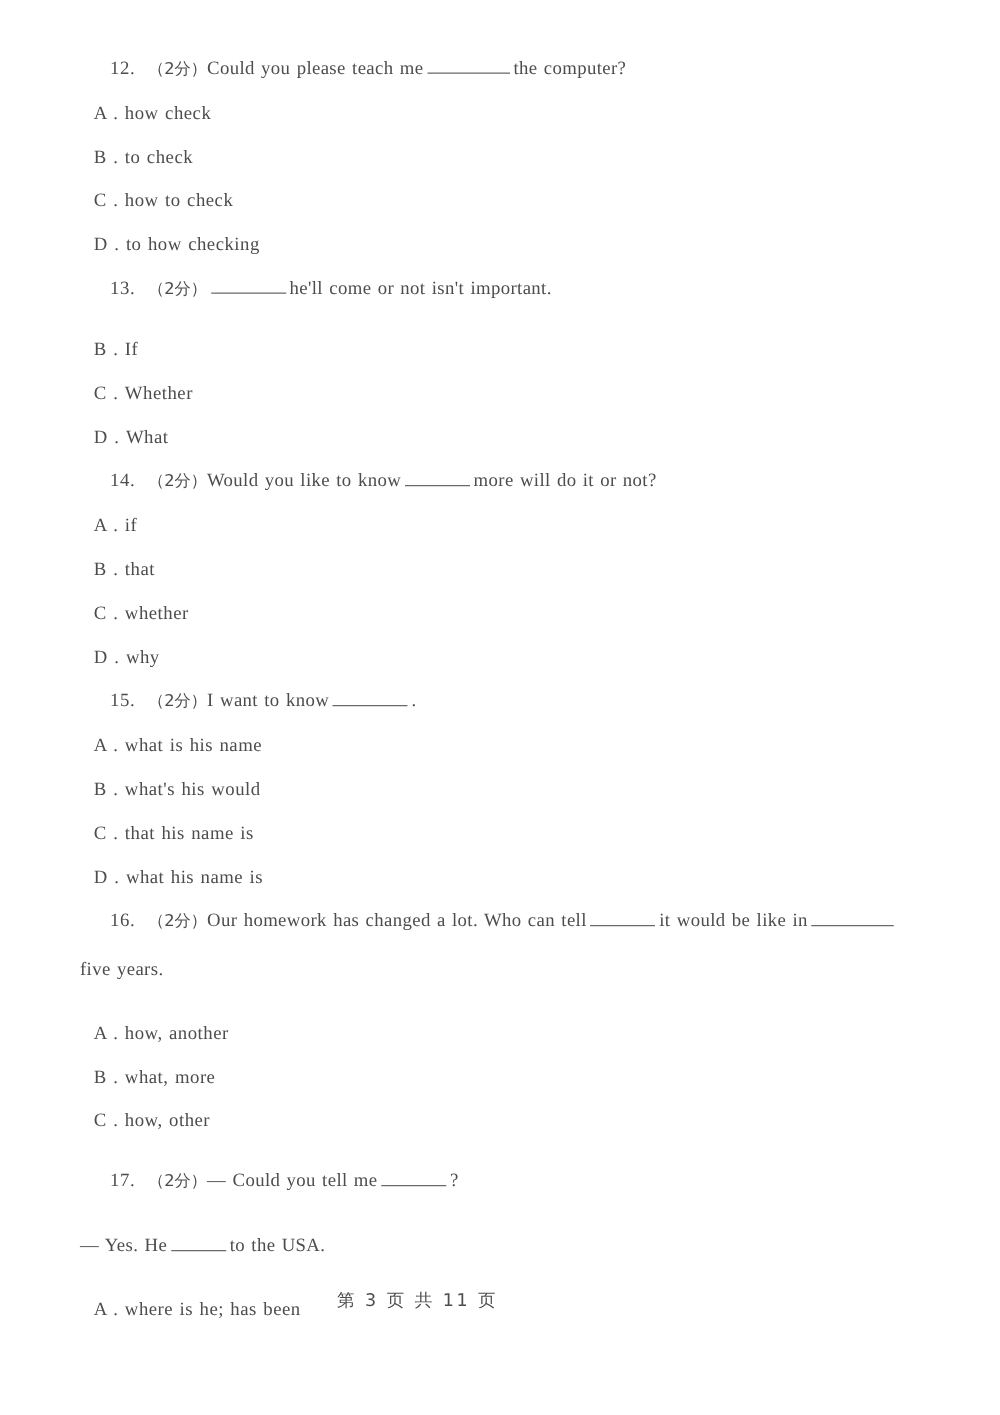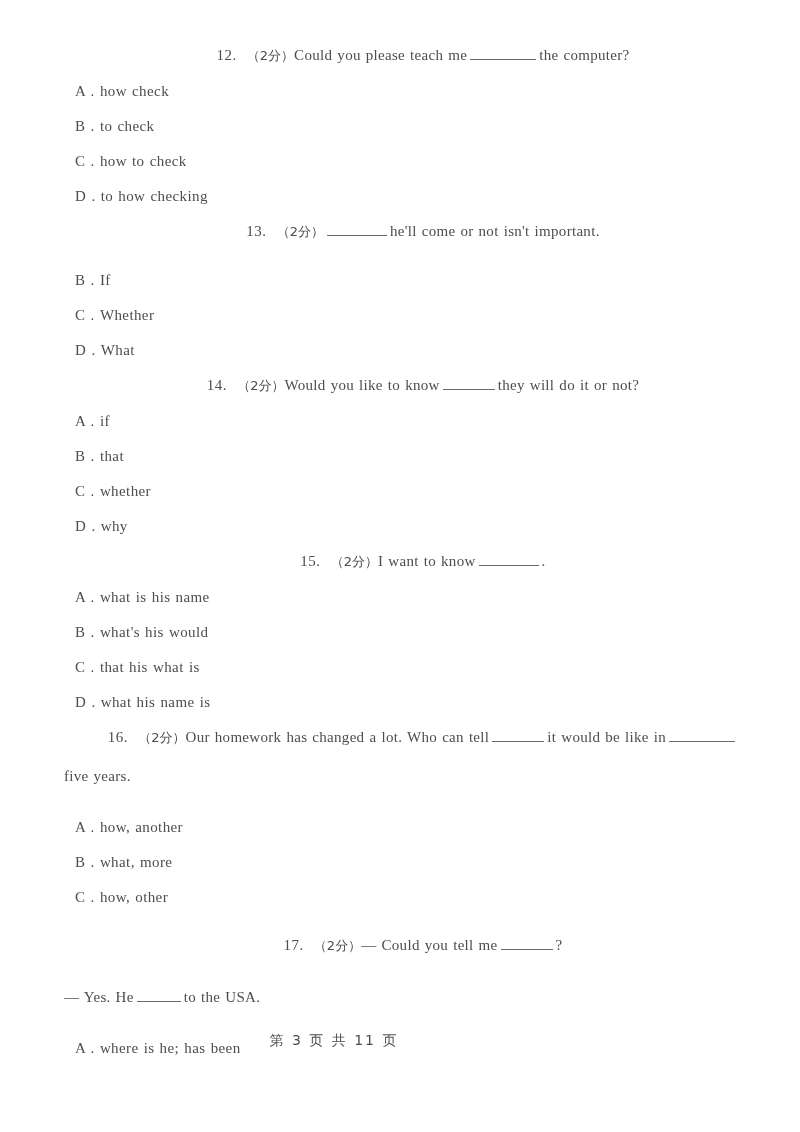--- a/index.html
+++ b/index.html
@@ -25,21 +25,20 @@
   
   .question {
     font-size: 15px;
     line-height: 22px;
     letter-spacing: 0.3px;
     margin: 0 0 0 0;
     padding: 0;
     text-indent: 40px;
     color: #4d4d4d;
     word-spacing: 1px;
-    text-align: center;
   }
   .question .qnum {
     letter-spacing: 0.5px;
   }
   .question .marks {
     letter-spacing: 0;
     font-family: "DejaVu Sans", sans-serif;
     font-size: 13px;
   }
   .qspace { height: 13px; }
@@ -109,38 +108,38 @@
     <p class="question"><span class="qnum">13.</span>&nbsp;&nbsp;<span class="marks">（2分）</span><span class="blank w-l"></span><span>he'll come or not isn't important.</span></p>
     <div class="qspace"></div>
     <div class="opt-gap"></div>
     <p class="option"><span>B .</span>&nbsp;<span>If</span></p>
     <div class="opt-gap"></div>
     <p class="option"><span>C .</span>&nbsp;<span>Whether</span></p>
     <div class="opt-gap"></div>
     <p class="option"><span>D .</span>&nbsp;<span>What</span></p>
     <div class="opt-gap"></div>
 
-    <p class="question"><span class="qnum">14.</span>&nbsp;&nbsp;<span class="marks">（2分）</span><span>Would you like to know</span><span class="blank w-m"></span><span>they will do it or not?</span></p>
+    <p class="question"><span class="qnum">14.</span>&nbsp;&nbsp;<span class="marks">（2分）</span><span>Would you like to know</span><span class="blank w-m"></span><span>more will do it or not?</span></p>
     <div class="qspace"></div>
     <p class="option"><span>A .</span>&nbsp;<span>if</span></p>
     <div class="opt-gap"></div>
     <p class="option"><span>B .</span>&nbsp;<span>that</span></p>
     <div class="opt-gap"></div>
     <p class="option"><span>C .</span>&nbsp;<span>whether</span></p>
     <div class="opt-gap"></div>
     <p class="option"><span>D .</span>&nbsp;<span>why</span></p>
     <div class="opt-gap"></div>
 
     <p class="question"><span class="qnum">15.</span>&nbsp;&nbsp;<span class="marks">（2分）</span><span>I want to know</span><span class="blank w-l"></span><span>.</span></p>
     <div class="qspace"></div>
     <p class="option"><span>A .</span>&nbsp;<span>what is his name</span></p>
     <div class="opt-gap"></div>
     <p class="option"><span>B .</span>&nbsp;<span>what's his would</span></p>
     <div class="opt-gap"></div>
-    <p class="option"><span>C .</span>&nbsp;<span>that his what is</span></p>
+    <p class="option"><span>C .</span>&nbsp;<span>that his name is</span></p>
     <div class="opt-gap"></div>
     <p class="option"><span>D .</span>&nbsp;<span>what his name is</span></p>
     <div class="opt-gap"></div>
 
     <p class="question"><span class="qnum">16.</span>&nbsp;&nbsp;<span class="marks">（2分）</span><span>Our homework has changed a lot. Who can tell</span><span class="blank w-m"></span><span>it would be like in</span><span class="blank w-xl"></span></p>
     <p class="dialogue-line">five years.</p>
     <div class="qspace"></div>
     <p class="option"><span>A .</span>&nbsp;<span>how, another</span></p>
     <div class="opt-gap"></div>
     <p class="option"><span>B .</span>&nbsp;<span>what, more</span></p>

